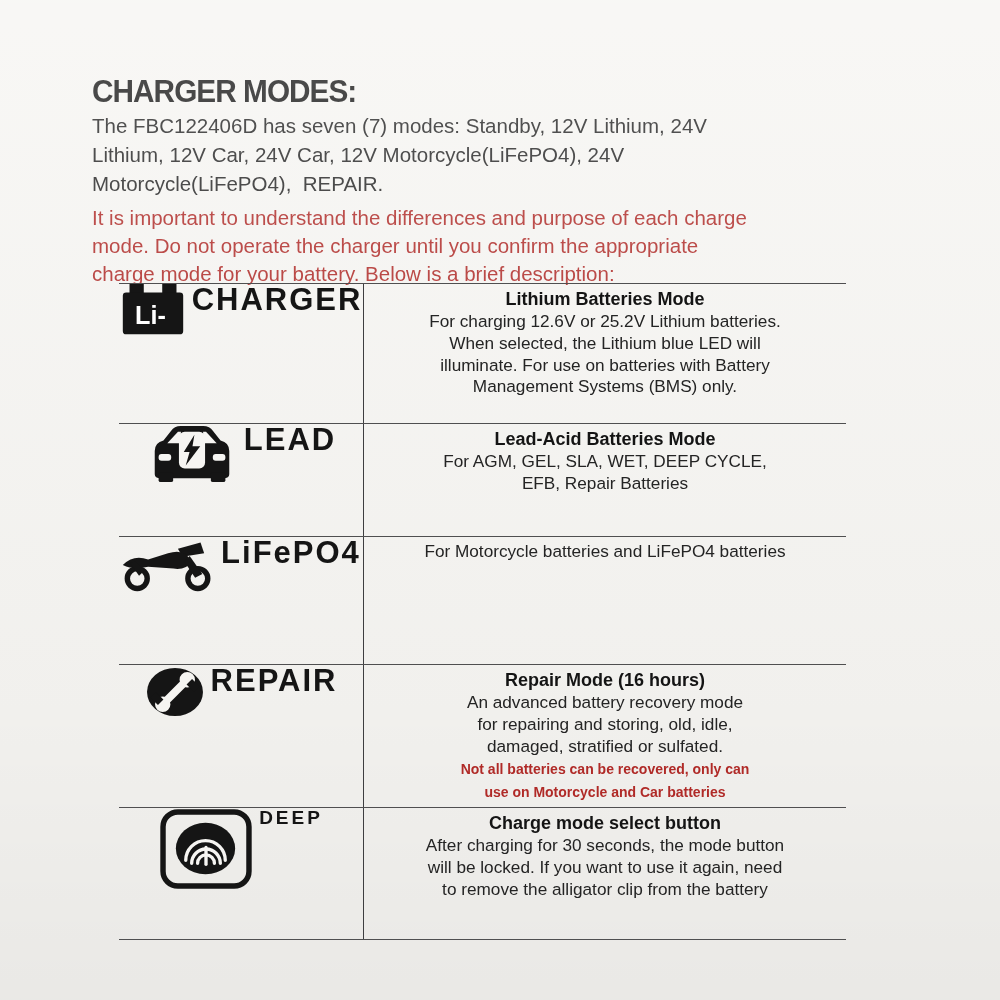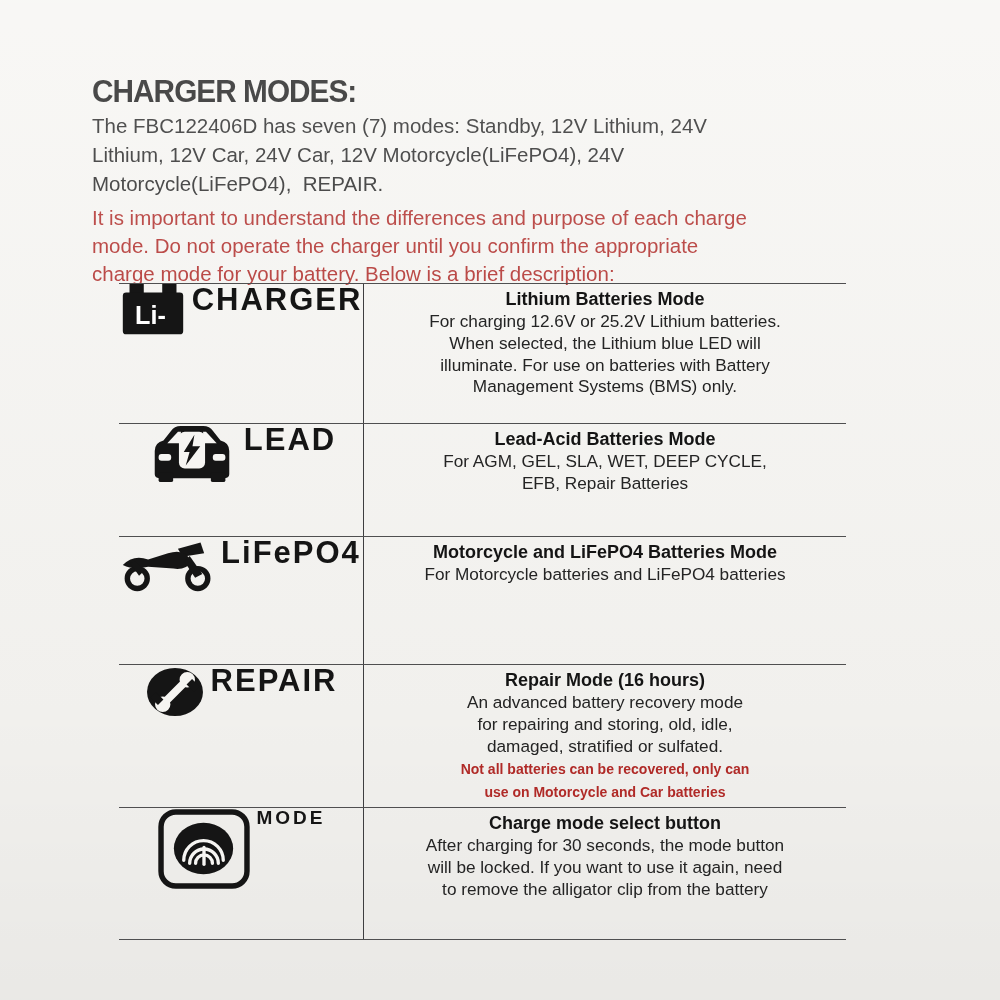--- a/index.html
+++ b/index.html
@@ -97,21 +97,20 @@
             <circle cx="85" cy="45" r="11" fill="none" stroke="#151515" stroke-width="6"></circle>
             <path d="M63,12 L88,5 L92,17 L68,21 Z" fill="#151515"></path>
             <path d="M2,30 Q14,18 30,24 L52,17 Q64,13 72,18 L78,26 Q72,36 58,34 L30,32 Q14,36 2,30 Z" fill="#151515"></path>
             <path d="M76,20 L90,40 L82,44 L70,26 Z" fill="#151515"></path>
             <path d="M10,28 L20,42 L26,36 L16,26 Z" fill="#151515"></path>
           </svg>
         </span>
         <span class="mode-label">LiFePO4</span>
       </div>
       <div class="cell-desc">
-        <span class="desc-title">Motorcycle and LiFePO4 Batteries Mode</span>
         <span class="desc-body">For Motorcycle batteries and LiFePO4 batteries</span>
       </div>
     </div>
 
     <div class="mode-row" style="height:142px">
       <div class="cell-icon">
         <span class="icon-box">
           <svg width="60" height="54" viewBox="0 0 62 56">
             <ellipse cx="31" cy="28" rx="29" ry="25" fill="#151515"></ellipse>
             <g transform="rotate(-45 31 28)">
@@ -142,21 +141,21 @@
             <rect x="4" y="4" width="87" height="75" rx="15" fill="none" stroke="#151515" stroke-width="5.5"></rect>
             <ellipse cx="47" cy="41" rx="30" ry="26" fill="#151515"></ellipse>
             <g fill="none" stroke="#f6f5f2" stroke-width="3.4" stroke-linecap="round">
               <path d="M27,53 A 20,20 0 1 1 67,53"></path>
               <path d="M33,56 A 14.5,14.5 0 1 1 62,56"></path>
               <path d="M39,56 A 8.5,8.5 0 1 1 56,56"></path>
               <path d="M47.5,40 L47.5,57"></path>
             </g>
           </svg>
         </span>
-        <span class="mode-label small">MODE</span>
+        <span class="mode-label small">DEEP</span>
       </div>
       <div class="cell-desc">
         <span class="desc-title">Charge mode select button</span>
         <span class="desc-body">After charging for 30 seconds, the mode button
 will be locked. If you want to use it again, need
 to remove the alligator clip from the battery</span>
       </div>
     </div>
 
   </div>

